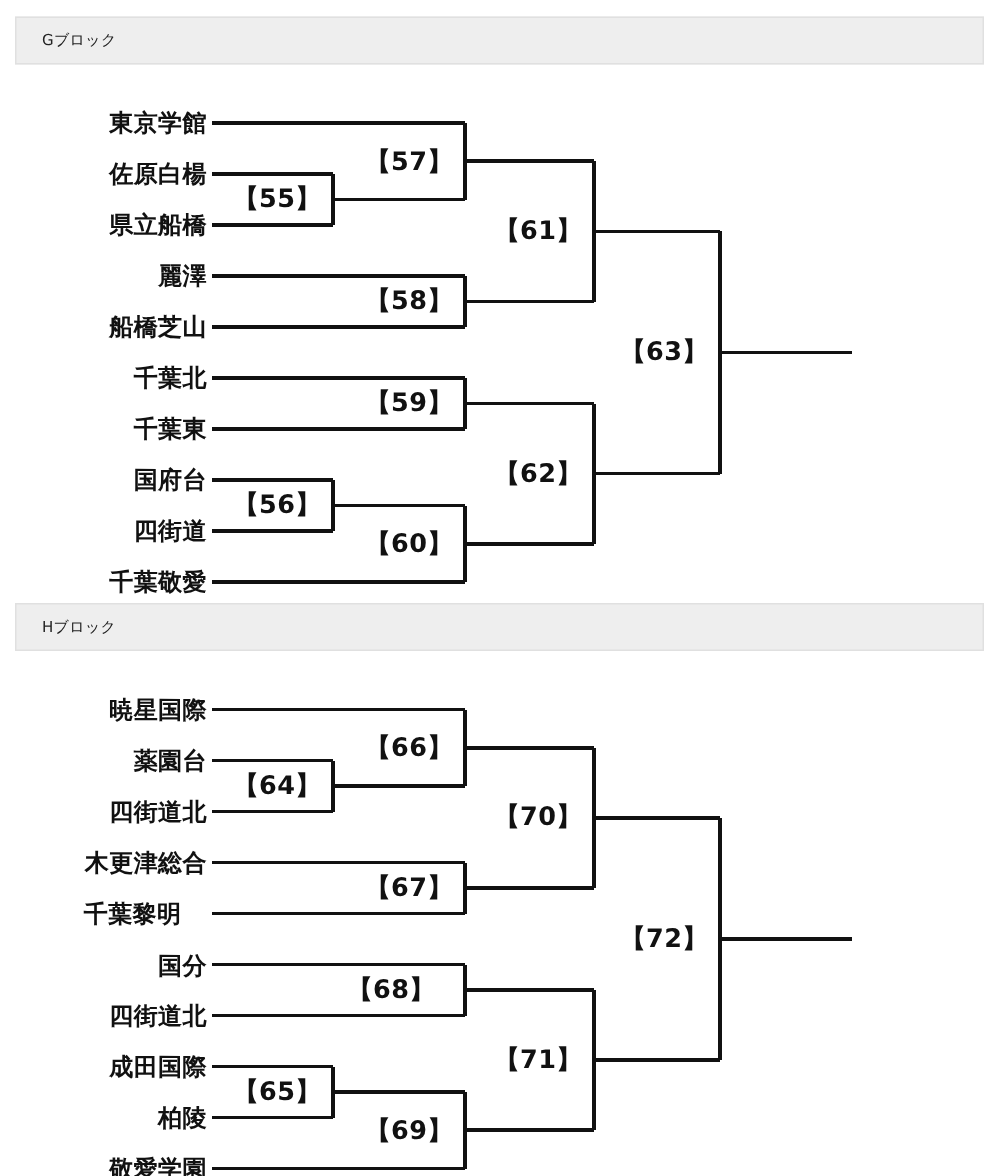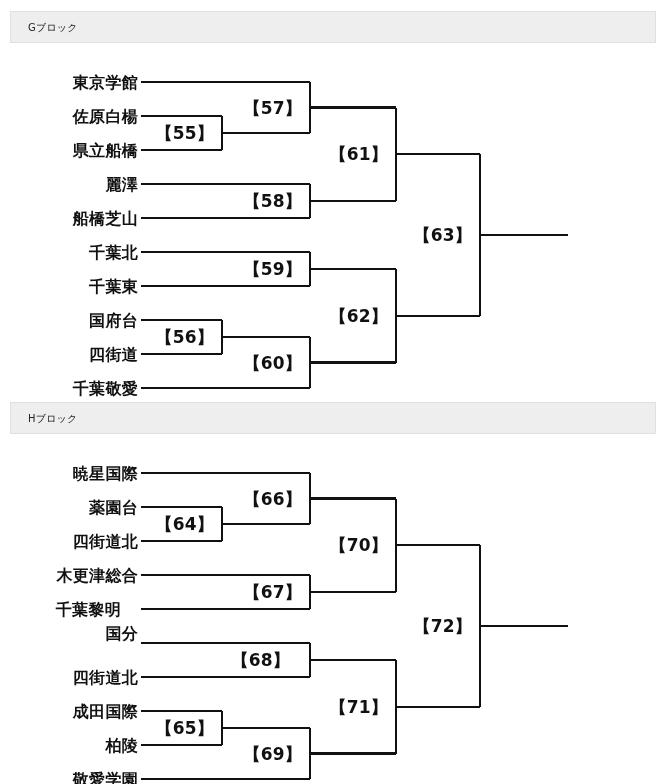--- a/index.html
+++ b/index.html
@@ -181,21 +181,21 @@
           <line x1="396" y1="272.75" x2="480" y2="272.75" stroke="#111111" stroke-width="2.4" shape-rendering="crispEdges"></line>
           <line x1="480" y1="111.25" x2="480" y2="272.75" stroke="#111111" stroke-width="2.4" shape-rendering="crispEdges"></line>
           <line x1="480" y1="192" x2="568" y2="192" stroke="#111111" stroke-width="2.4" shape-rendering="crispEdges"></line>
         </svg>
       <div id="names-1">
           <div class="team-name" style="right: 526px; top: 39px;">暁星国際</div>
           <div class="team-name" style="right: 526px; top: 73px;">薬園台</div>
           <div class="team-name" style="right: 526px; top: 107px;">四街道北</div>
           <div class="team-name" style="right: 526px; top: 141px;">木更津総合</div>
           <div class="team-name" style="right: 543px; top: 175px; text-align: center;">千葉黎明</div>
-          <div class="team-name" style="right: 526px; top: 199px; text-align: center;">国分</div>
+          <div class="team-name" style="right: 526px; top: 210px; text-align: center;">国分</div>
           <div class="team-name" style="right: 526px; top: 243px;">四街道北</div>
           <div class="team-name" style="right: 526px; top: 277px;">成田国際</div>
           <div class="team-name" style="right: 526px; top: 311px;">柏陵</div>
           <div class="team-name" style="right: 526px; top: 345px;">敬愛学園</div>
         </div>
       <div id="labels-1">
           <div class="match-label" style="right: 450px; top: 90px;">【64】</div>
           <div class="match-label" style="right: 362px; top: 64.5px;">【66】</div>
           <div class="match-label" style="right: 362px; top: 158px;">【67】</div>
           <div class="match-label" style="right: 374px; top: 226px;">【68】</div>

